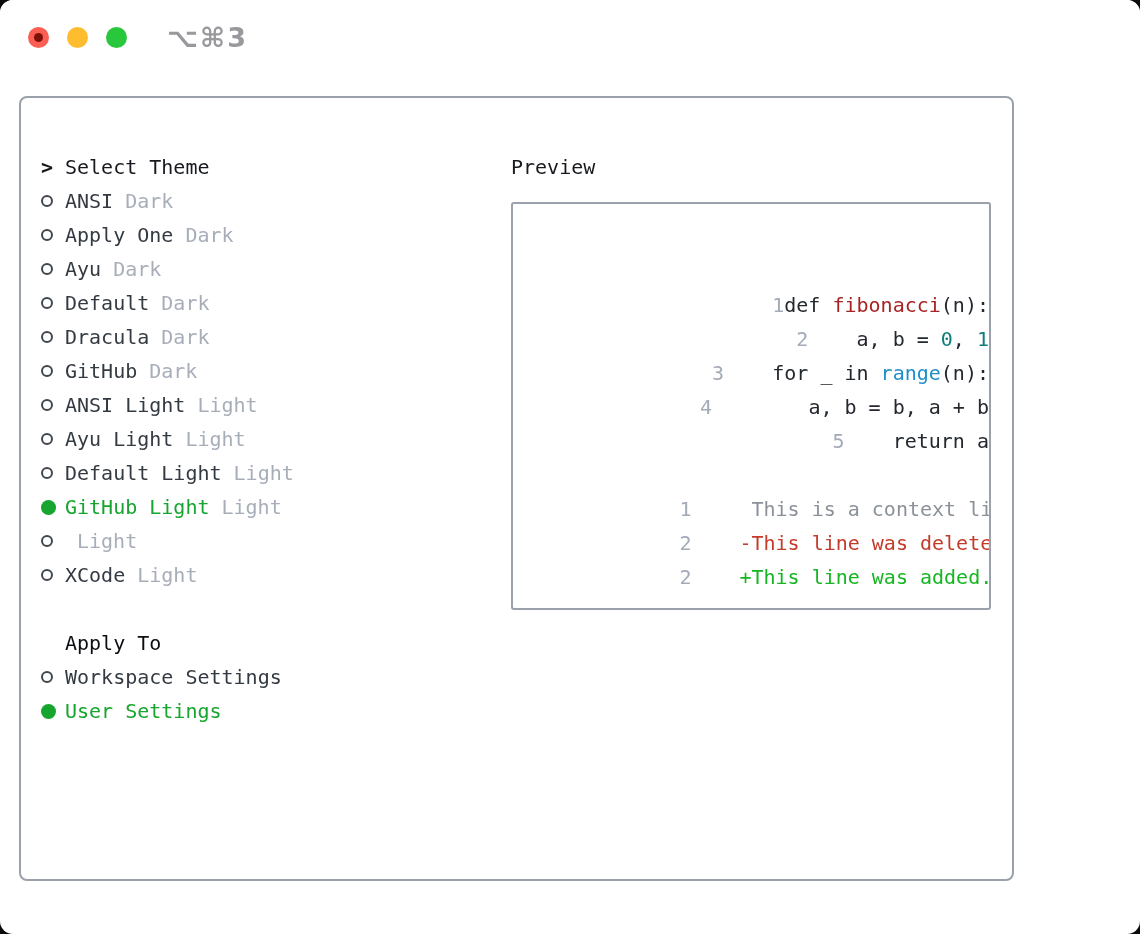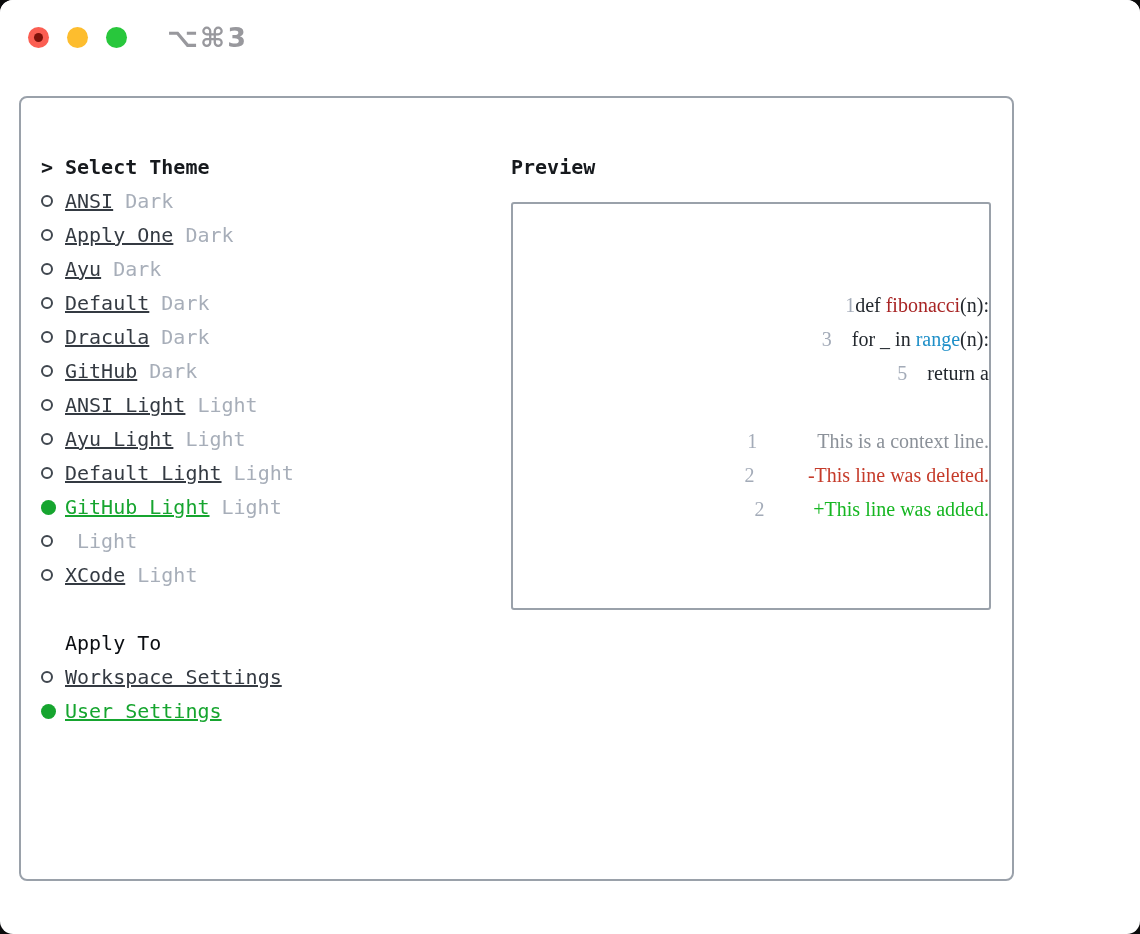--- a/index.html
+++ b/index.html
@@ -39,37 +39,37 @@
   
   .content-box{
     position:absolute;left:19px;top:96px;width:995px;height:785px;
     border:2px solid var(--border-gray);border-radius:8px;background:#fff;
     display:flex;padding:52px 20px 0 20px;
   }
   .row{height:34px;line-height:34px;font-size:20px;white-space:pre;display:flex;align-items:center;}
   .left-col{width:460px;flex:none;}
   .right-col{flex:1;text-align:right;}
   .prompt{display:inline-block;width:24px;font-weight:bold;color:var(--ink);}
-  .panel-title{font-weight:bold;color:var(--ink);}
+  .panel-title{font-weight:normal;color:var(--ink);}
   .icon-cell{display:inline-flex;width:24px;flex:none;align-items:center;}
   .ring{width:12px;height:12px;border:2px solid #40474f;border-radius:50%;}
   .ring.sel{width:15px;height:15px;border:none;background:var(--green);}
-  .tlabel{color:var(--item-ink);text-decoration:underline;}
+  .tlabel{color:var(--item-ink);}
   .titem.selected .tlabel{color:var(--green);}
   .tvariant{color:var(--muted);margin-left:12px;}
   .indent2{display:inline-block;width:24px;}
   .apply-title{color:#0b0e12;}
   .help{color:var(--muted);}
   
   .preview-box{
     margin-left:10px;margin-top:18px;width:480px;height:408px;
     border:2px solid var(--border-gray);border-radius:3px;background:#fff;
     padding:50px 0 0 22px;overflow:hidden;
   }
-  .pline{height:34px;line-height:34px;font-size:20px;white-space:pre;font-family:Liberation Serif, serif;}
+  .pline{height:34px;line-height:34px;font-size:20px;white-space:pre;}
   .ln{display:inline-block;width:24px;color:var(--lineno);}
   .ln3{display:inline-block;width:36px;color:var(--lineno);}
   .mk{display:inline-block;width:60px;}
   .pl{color:var(--code-ink);}
   .fn{color:var(--fn-red);}
   .nm{color:var(--num-teal);}
   .bi{color:var(--call-blue);}
   .dline.ctx{color:var(--ctx-gray);}
   .dline.del{color:var(--del-red);}
   .dline.add{color:var(--add-green);}
@@ -151,21 +151,27 @@
     <div class="right-col">
       <div class="row" style="margin-left:10px;">
         <span class="panel-title">Preview</span>
       </div>
 
       <div class="preview-box">
         <div class="pline">
           <span class="ln">1</span><span class="pl">def </span><span class="fn">fibonacci</span><span class="pl">(n):</span>
         </div>
         <div class="pline">
+          <span class="ln">2</span><span class="pl">    a, b = </span><span class="nm">0</span><span class="pl">, </span><span class="nm">1</span>
+        </div>
+        <div class="pline">
           <span class="ln">3</span><span class="pl">    for _ in </span><span class="bi">range</span><span class="pl">(n):</span>
+        </div>
+        <div class="pline">
+          <span class="ln">4</span><span class="pl">        a, b = b, a + b</span>
         </div>
         <div class="pline">
           <span class="ln">5</span><span class="pl">    return a</span>
         </div>
 
         <div class="pline"></div>
 
         <div class="pline dline ctx">
           <span class="ln3">1</span><span class="mk"></span><span>This is a context line.</span>
         </div>

